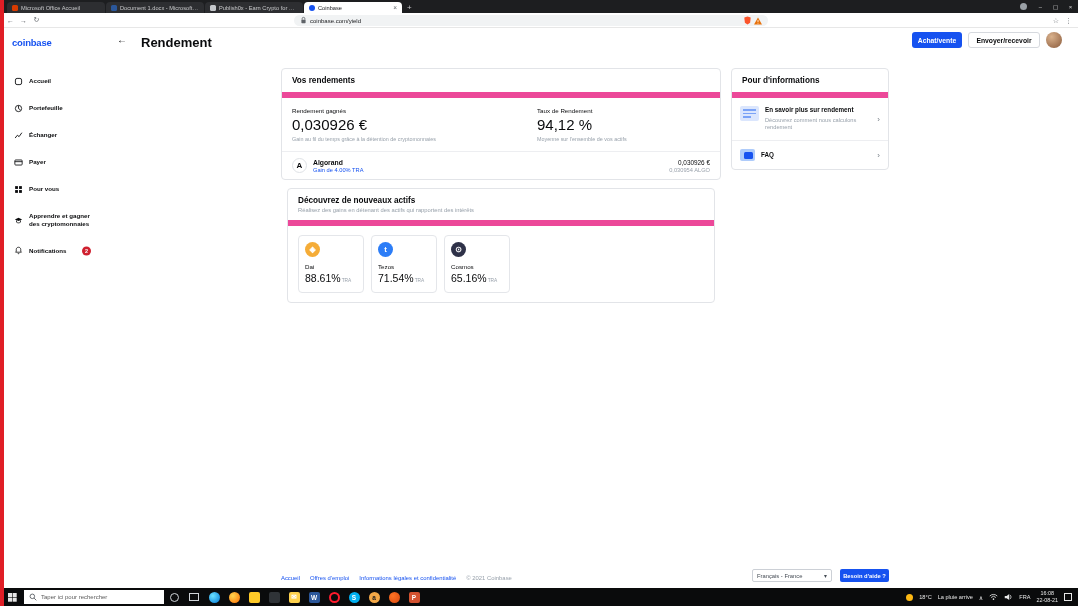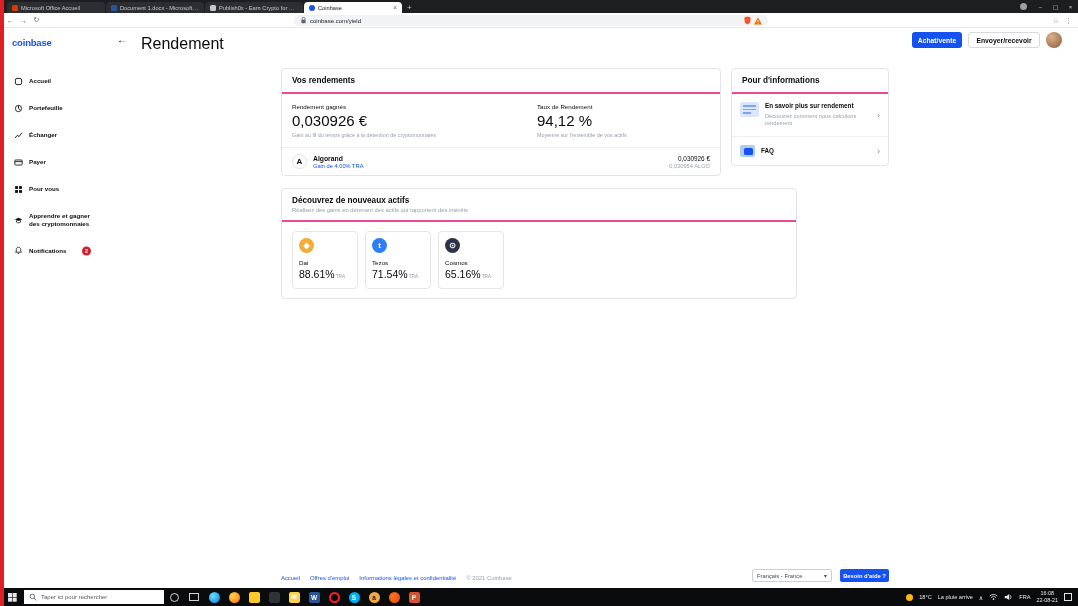--- a/index.html
+++ b/index.html
@@ -31,30 +31,30 @@
 
 
 .page{position:absolute;left:4px;top:28px;width:1074px;height:560px;background:#fff}
 .logo{position:absolute;left:8px;top:9px;font-size:9.5px;font-weight:bold;color:#1652f0;letter-spacing:-.2px}
 .sidebar{position:absolute;left:0;top:42px;width:96px}
 .sitem{position:relative;display:flex;align-items:center;gap:6px;padding:7px 6px 7px 10px;margin-bottom:4px;cursor:pointer;color:#0a0b0d}
 .sitem .lbl{font-size:6.2px;font-weight:bold;line-height:1.3}
 .sitem svg{flex:none}
 .badge{position:absolute;right:9px;top:50%;transform:translateY(-50%);background:#cf202f;color:#fff;border-radius:50%;width:9px;height:9px;font-size:5.5px;display:flex;align-items:center;justify-content:center;font-weight:bold}
 .hdr-back{position:absolute;left:113px;top:6px;font-size:10px;color:#0a0b0d}
-.hdr-title{position:absolute;left:137px;top:7px;font-size:16px;font-weight:normal;color:#0a0b0d}
+.hdr-title{position:absolute;left:137px;top:7px;font-size:13px;font-weight:bold;color:#0a0b0d}
 .btn{display:flex;align-items:center;justify-content:center;border-radius:3px;font-size:6.8px;height:16px;font-weight:bold}
 .btn-blue{position:absolute;right:116px;top:4px;width:50px;background:#1652f0;color:#fff}
 .btn-outline{position:absolute;right:38px;top:4px;width:72px;border:1px solid #d6d9de;color:#0a0b0d;background:#fff}
 .avatar{position:absolute;right:16px;top:4px;width:16px;height:16px;border-radius:50%;background:radial-gradient(circle at 35% 30%,#d9b18c,#8a5a3b)}
 .card{position:absolute;background:#fff;border:1px solid #e2e4e8;border-radius:4px}
 .card-yields{left:277px;top:40px;width:440px}
-.card-discover{left:277px;top:160px;width:516px}
+.card-discover{left:283px;top:160px;width:428px}
 .card-info{left:727px;top:40px;width:158px}
-.cardhead{padding:7px 10px;border-bottom:2px solid #ec4899}
+.cardhead{padding:7px 10px;border-bottom:6px solid #ec4899}
 .cardtitle{font-size:8.2px;font-weight:bold;color:#0a0b0d}
 .cardsub{font-size:5.8px;color:#97a0aa;margin-top:2px}
 .stats{display:flex;padding:9px 10px 8px}
 .stat1{width:245px}
 .statlabel{font-size:6.2px;color:#0a0b0d}
 .statvalue{font-size:15px;color:#0a0b0d;margin-top:2px}
 .statcap{font-size:5.4px;color:#98a1ab;margin-top:3px;line-height:1.35;max-width:175px}
 .assetrow{display:flex;align-items:center;padding:6px 10px;border-top:1px solid #edeef1;cursor:pointer}
 .coin{width:15px;height:15px;border:1px solid #dfe2e6;border-radius:50%;display:flex;align-items:center;justify-content:center;font-size:8px;font-weight:bold;color:#0a0b0d;flex:none}
 .assetmeta{margin-left:6px}

